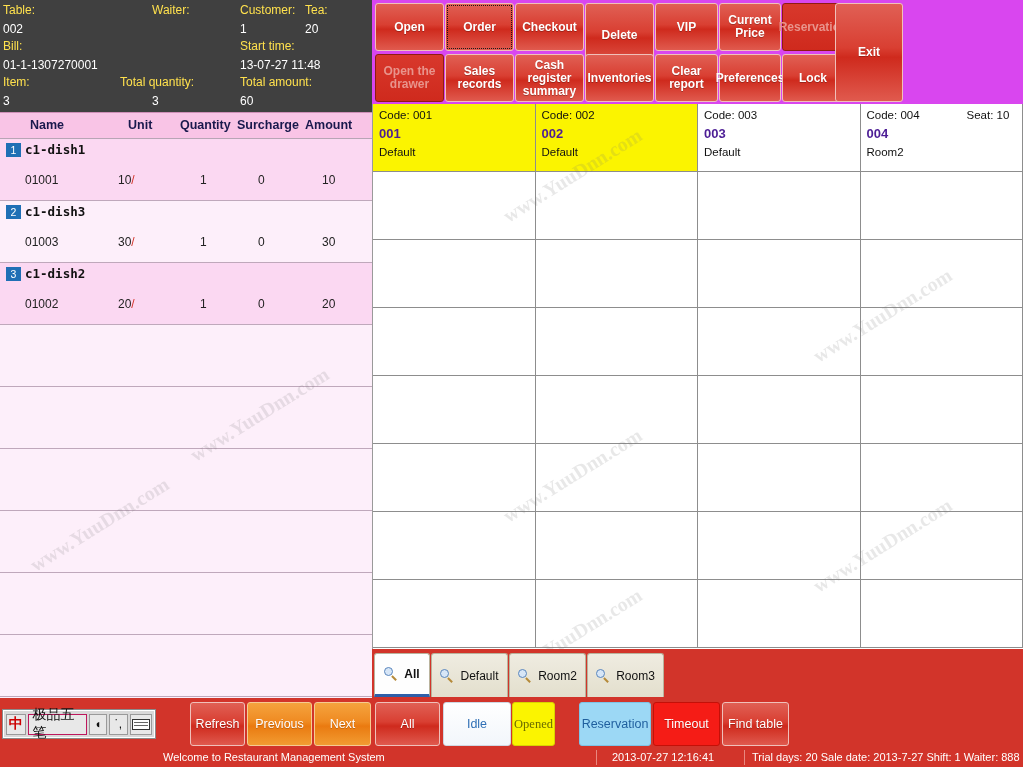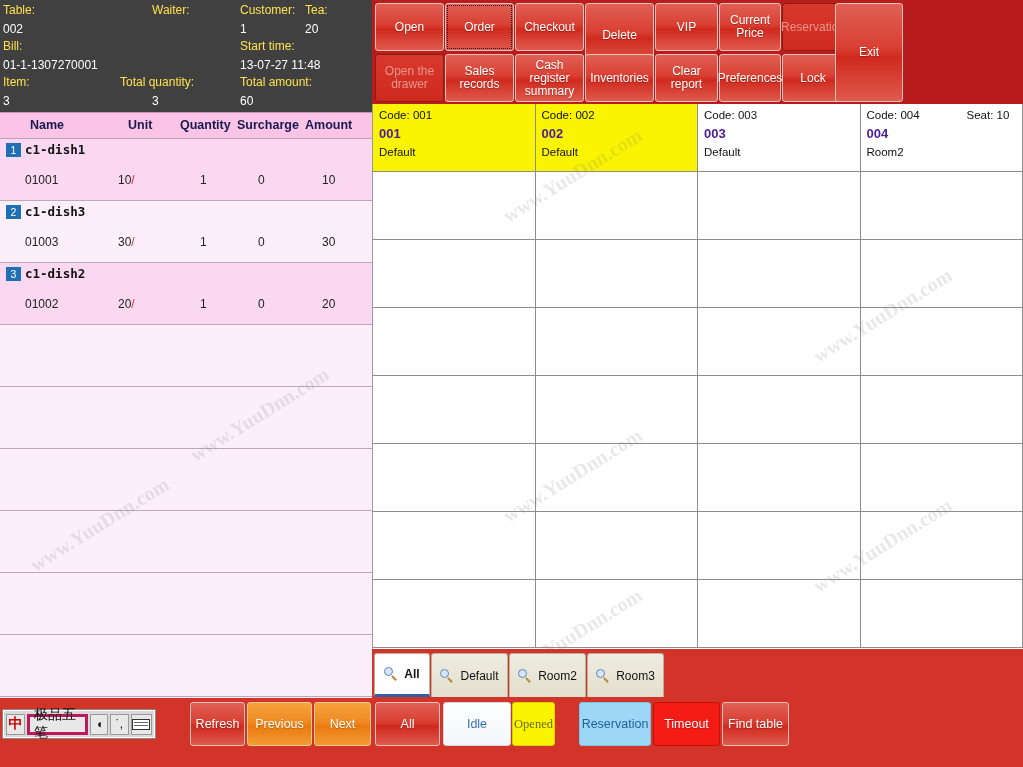--- a/index.html
+++ b/index.html
@@ -58,21 +58,22 @@
   }
   .rcell{
     position:absolute; top:34px; font-size:12px; color:#222;
     white-space:nowrap;
   }
   .rcell .slash{ color:#d2342a; }
 
   
   #toolbar{
     position:absolute; left:372px; top:0; width:651px; height:104px;
-    background:#b91c1c;
+    background:#d946ef;
+    font-weight:bold;
   }
   .tbtn{
     position:absolute;
     background:linear-gradient(to bottom,#e06055 0%,#d93f32 45%,#cf2a1d 55%,#e05a4e 100%);
     border:1px solid #f0c0ba;
     border-radius:3px;
     color:#fff; font-size:12px; text-align:center;
     display:flex; align-items:center; justify-content:center;
     line-height:13px; cursor:pointer;
     text-shadow:0 1px 0 rgba(0,0,0,.25);
@@ -185,21 +186,21 @@
     box-shadow:0 0 0 1px #8a8a8a;
     display:flex; align-items:center; padding:0 2px; gap:2px;
   }
   .ime-cn{
     width:22px; height:21px; background:#e8e8e8; border:1px solid #9a9a9a;
     color:#cc0000; font-size:14px; font-weight:bold;
     display:flex; align-items:center; justify-content:center;
     font-family:"DejaVu Sans", sans-serif;
   }
   .ime-name{
-    height:21px; background:#e8e8e8; border:3px solid #be185d;
+    height:21px; background:#e8e8e8; border:1px solid #be185d;
     padding:0 4px; font-size:14px; color:#111; letter-spacing:0;
     display:flex; align-items:center;
     font-family:"DejaVu Sans", sans-serif;
   }
   .ime-ic{
     width:21px; height:21px; background:#e8e8e8; border:1px solid #9a9a9a;
     display:flex; align-items:center; justify-content:center;
     font-size:12px; color:#111;
   }
   .ime-kb{
@@ -483,14 +484,21 @@
   <div id="imebar">
     <div class="ime-cn">中</div>
     <div class="ime-name">极品五笔</div>
     <div class="ime-ic">◖</div>
     <div class="ime-ic">˙,</div>
     <div class="ime-kb">
         <span class="kbglyph"></span>
       </div>
   </div>
 
+  <div id="statusbar">
+    <span class="sb" style="left:163px;">Welcome to  Restaurant Management System</span>
+    <span class="sbdiv" style="left:596px;"></span>
+    <span class="sb" style="left:612px;">2013-07-27 12:16:41</span>
+    <span class="sbdiv" style="left:744px;"></span>
+    <span class="sb" style="left:752px;">Trial days: 20 Sale date: 2013-7-27 Shift: 1 Waiter: 888</span>
+  </div>
 
 </div>
 
 </body></html>

